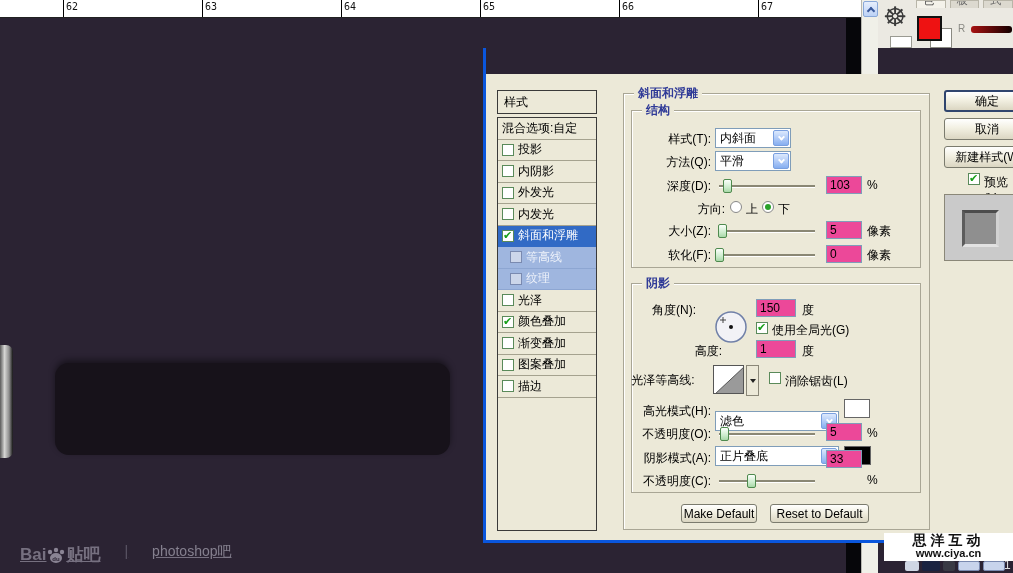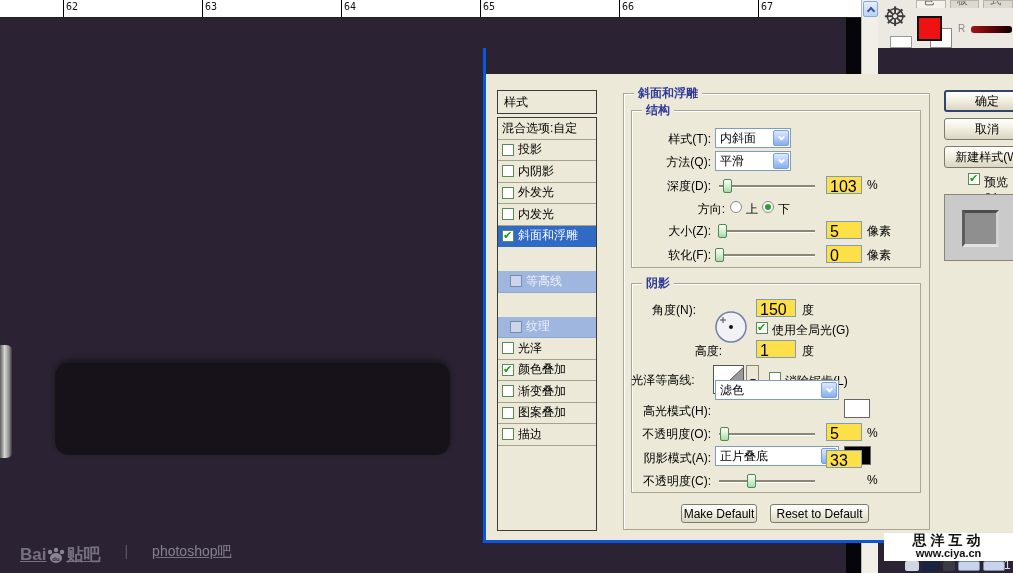--- a/index.html
+++ b/index.html
@@ -58,33 +58,33 @@
   .dlg-body { position:absolute; left:0; top:26px; right:0; bottom:0; background:#ece9d8; }
 
   .styles-header { position:absolute; left:11px; top:16px; width:100px; height:24px;
             background:#ece9d8; border:1px solid #3a3a3a; display:flex; align-items:center;
             padding-left:6px; }
   .styles-list { position:absolute; left:11px; top:43px; width:100px; height:414px;
             background:#ece9d8; border:1px solid #3a3a3a; }
   .ls-item { height:21.5px; display:flex; align-items:center; gap:4px; padding-left:4px;
             border-bottom:1px solid #a5a28f; font-size:12px; white-space:nowrap; overflow:hidden; }
   .ls-item.selected { background:#316ac5; color:#fff; border-bottom-color:#316ac5; }
-  .ls-item.subitem { background:#9fb6df; color:#eef2fa; border-bottom-color:#8da6d2; padding-left:12px;margin-top:24px; }
+  .ls-item.subitem { background:#9fb6df; color:#eef2fa; border-bottom-color:#8da6d2; padding-left:12px; }
   .cb { width:12px; height:12px; background:#fff; border:1px solid #5a8a5a; flex:0 0 auto;
         position:relative; }
   .cb.checked::after { content:"✔"; position:absolute; left:0px; top:-2px;
         color:#18a018; font-size:11px; font-weight:bold; }
   .cb.sub { background:#ccd6ea; border-color:#7a8ab0; }
 
   
   .groupbox { position:absolute; border:1px solid #a9a695; box-shadow:1px 1px 0 #fff inset; }
   .gb-label { position:absolute; top:-8px; left:10px; background:#ece9d8; padding:0 4px;
               color:#2f3a97; font-weight:bold; font-size:12px; line-height:14px; }
   .row-label { position:absolute; text-align:right; font-size:12px; color:#000; }
-  .field { position:absolute; background:#fde047; border:1px solid #7f9db9; font-size:16px;
+  .field { position:absolute; background:#ec4899; border:1px solid #7f9db9; font-size:12px;
            padding:1px 3px; }
   .dropdown { position:absolute; background:#fff; border:1px solid #7f9db9; height:20px;
            font-size:12px; display:flex; align-items:center; padding-left:4px; }
   .dd-btn { position:absolute; right:1px; top:1px; bottom:1px; width:16px;
            background:linear-gradient(180deg,#dce9fd,#aac6f6 60%,#86aef0);
            border:1px solid #7aa0e0; border-radius:2px;
            display:flex; align-items:center; justify-content:center; }
   .dd-chev { width:5px; height:5px; border-right:2px solid #fff; border-bottom:2px solid #fff;
            transform:rotate(45deg) translate(-1px,-1px); }
   .slider { position:absolute; height:3px; background:#8a8774; border-bottom:1px solid #fff; }
@@ -298,21 +298,21 @@
         <polygon points="0,29 31,0 31,29" fill="#9a9a9a"></polygon>
         <line x1="0" y1="29" x2="31" y2="0" stroke="#555" stroke-width="1"></line>
       </svg>
       <div class="contour-btn" style="left:260px; top:291px;">
         <span class="tri-down"></span>
       </div>
       <span class="cb" style="position:absolute; left:283px; top:298px;"></span>
       <div class="unit" style="left:299px; top:299px;">消除锯齿(L)</div>
 
       <div class="row-label" style="left:137px; top:329px; width:88px;">高光模式(H):</div>
-      <div class="dropdown" style="left:229px; top:306px; width:124px;">
+      <div class="dropdown" style="left:229px; top:337px; width:124px;">
         <span>滤色</span>
         <span class="dd-btn">
             <span class="dd-chev"></span>
           </span>
       </div>
       <div class="swatch" style="left:358px; top:325px; width:26px; height:19px; background:#ffffff;"></div>
 
       <div class="row-label" style="left:137px; top:352px; width:88px;padding-left:13px;">不透明度(O):</div>
       <div class="slider" style="left:233px; top:359px; width:96px;">
         <div class="thumb" style="left:5%;"></div>

